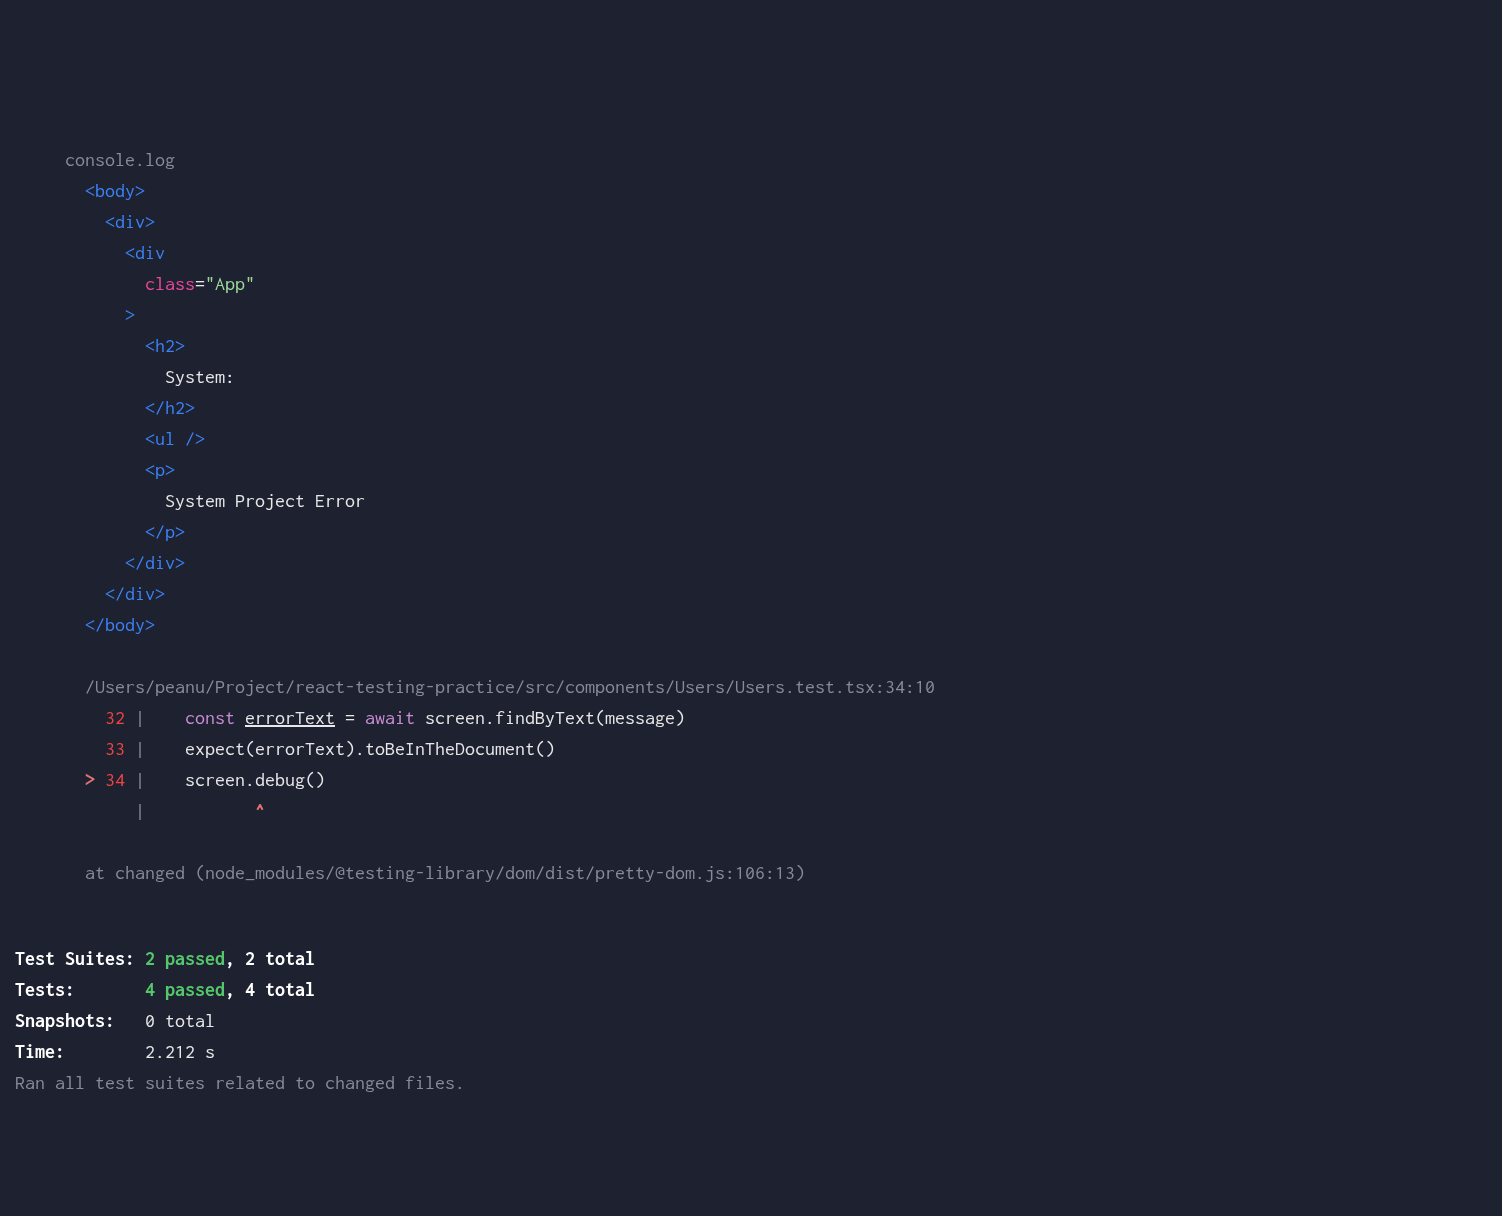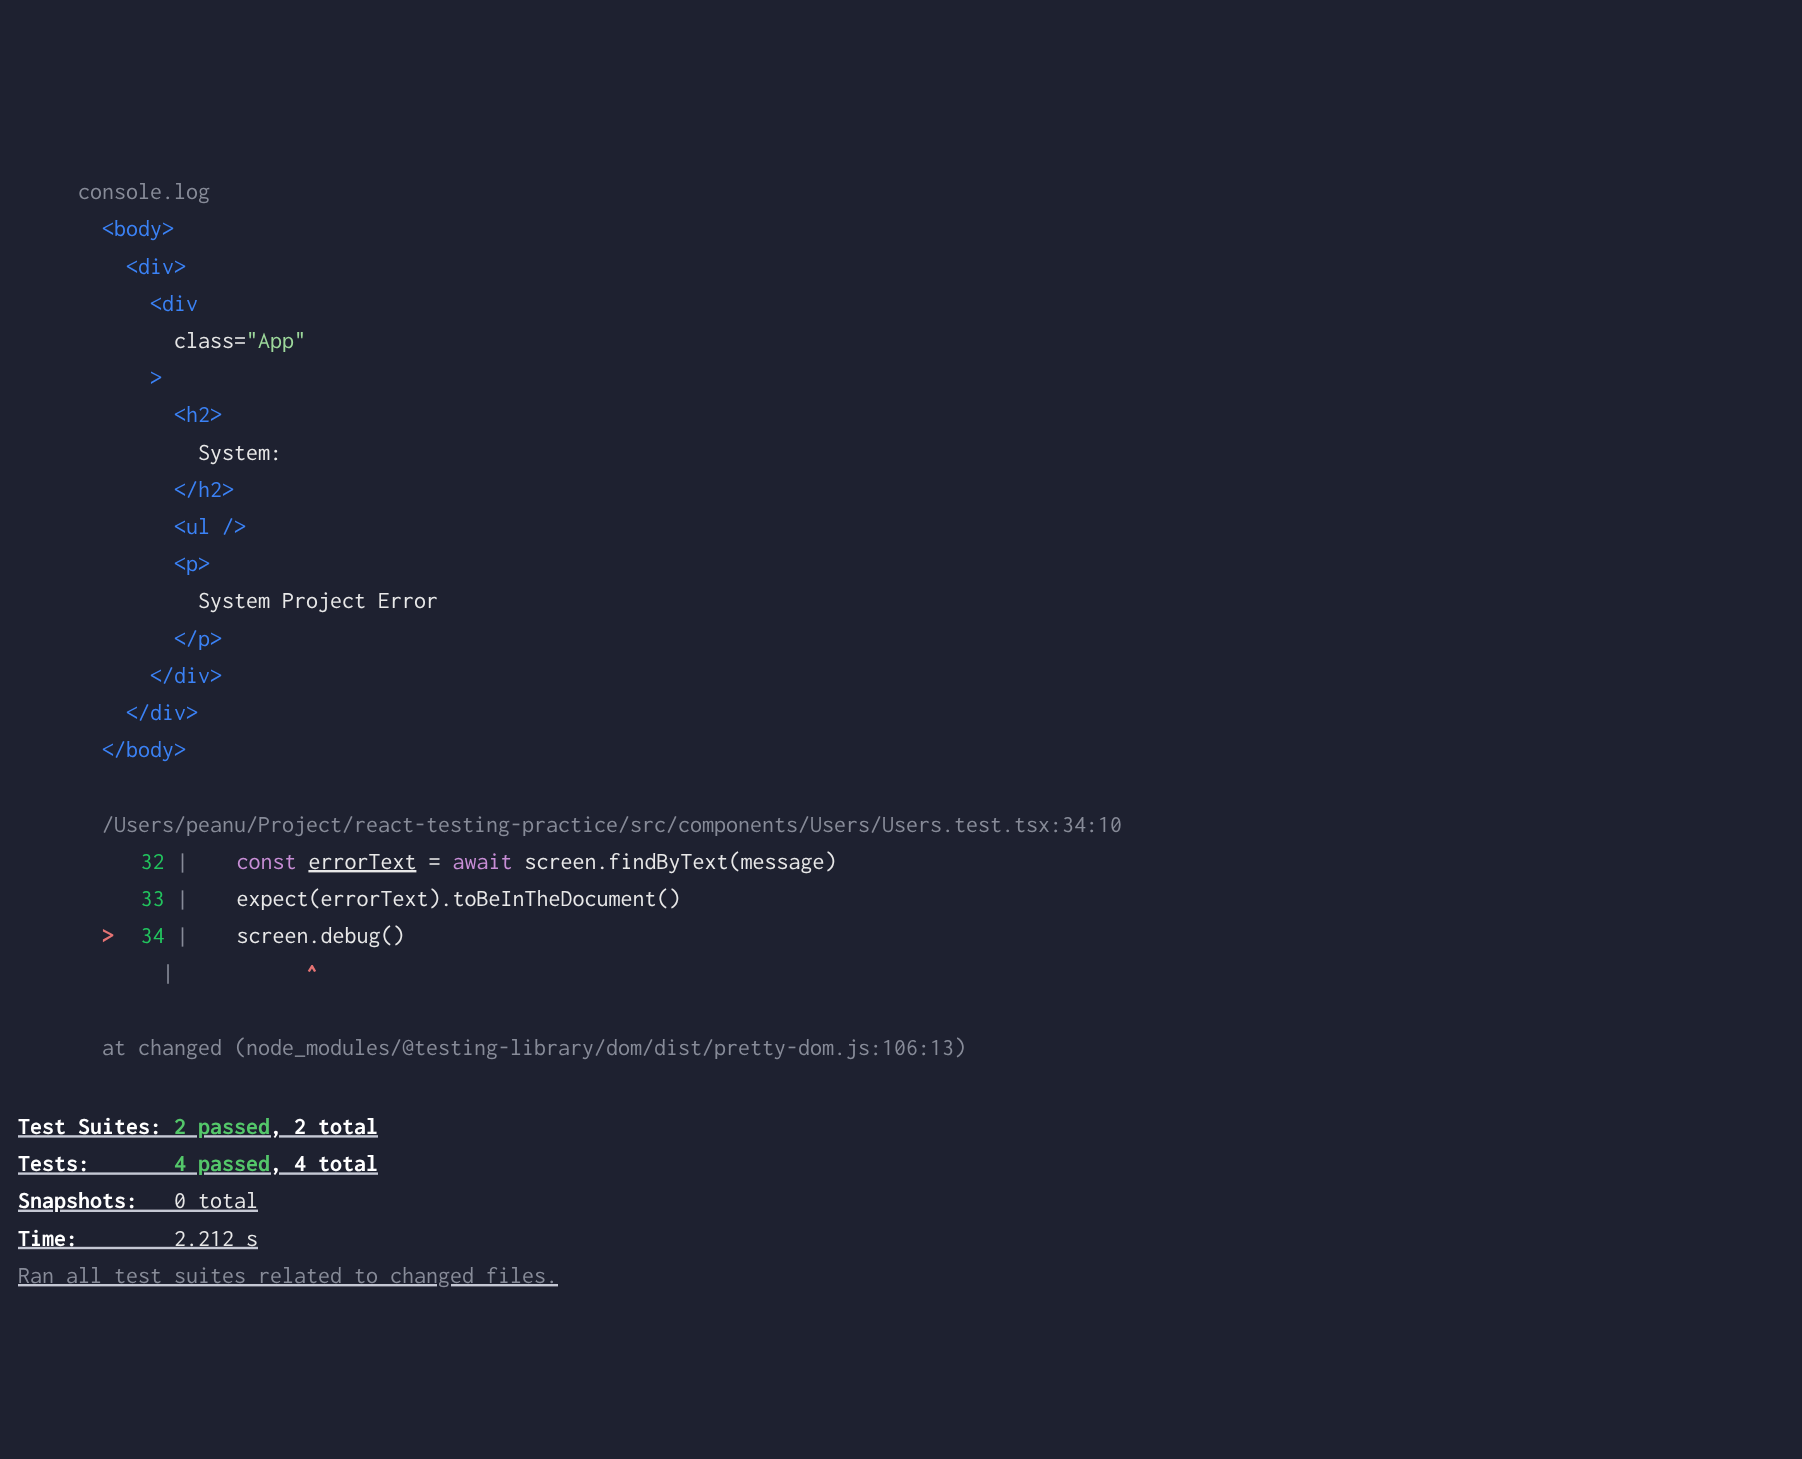--- a/index.html
+++ b/index.html
@@ -20,28 +20,27 @@
     .gray {
       color: #878b98;
     }
     .cyan {
       color: #3b82f6;
     }
     .white {
       color: #e8e8e8;
     }
     .yellow {
-      color: #e5e5e5;
+      color: #ec4899;
     }
     .green-str {
       color: #9dd89b;
     }
     .lineno {
-      color: #22c55e;
-      margin-left: 12px;
+      color: #ef4444;
     }
     .keyword {
       color: #c88ed6;
     }
     .underline {
       text-decoration: underline;
       margin-top: 16px;
     }
     .red {
       color: #e57373;
@@ -54,22 +53,21 @@
       font-weight: bold;
     }
     .green-bold {
       color: #54c76a;
       font-weight: bold;
     }
     .code-block {
       margin-left: 50px;
     }
     .summary {
-      margin-top: 4px;
-      text-decoration: underline;
+      margin-top: 24px;
     }
   </style>
 </head>
 <body>
 
 
 
 <div class="code-block"><span class="gray">console.log</span>
   <span class="cyan">&lt;body&gt;</span>
     <span class="cyan">&lt;div&gt;</span>

